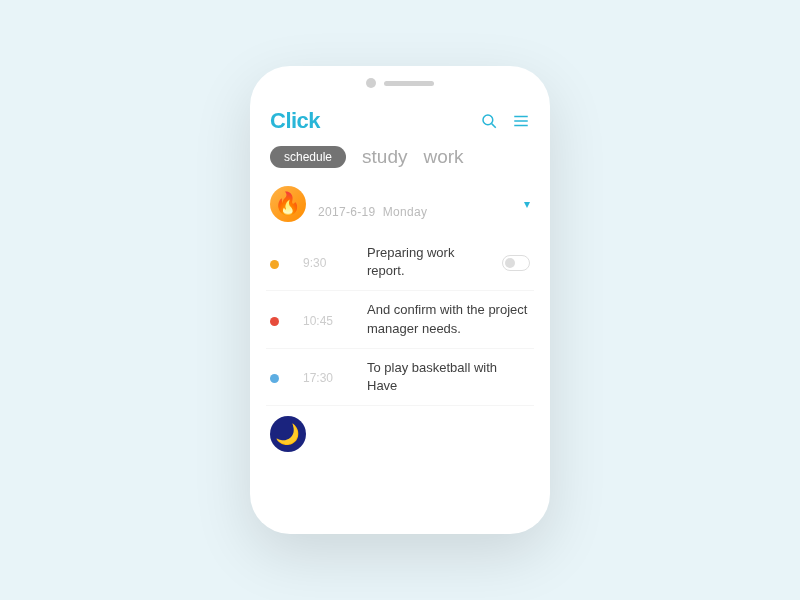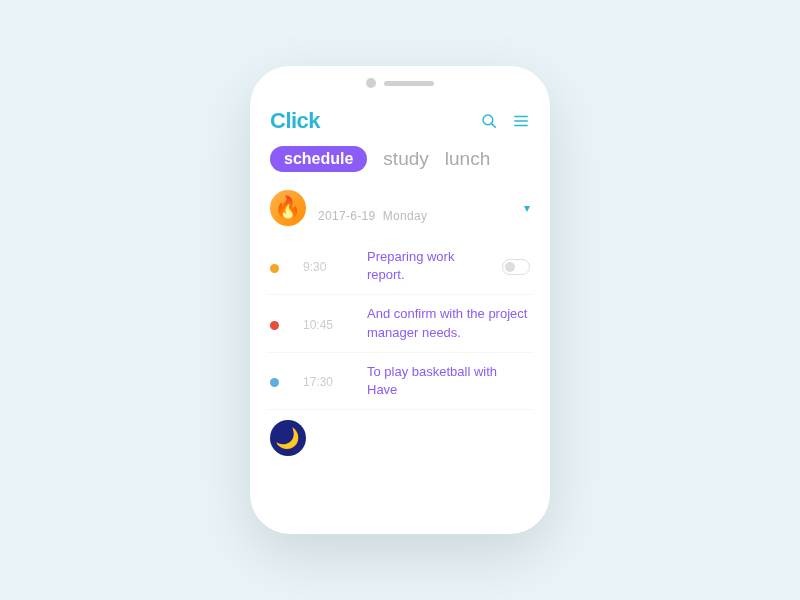--- a/index.html
+++ b/index.html
@@ -79,26 +79,26 @@
 
     
     .nav-tabs {
       display: flex;
       align-items: center;
       padding: 4px 20px 10px;
       gap: 16px;
     }
 
     .tab-schedule {
-      background: #8b5cf6;
+      background: #737373;
       color: white;
       border-radius: 20px;
       padding: 4px 14px;
-      font-size: 16px;
-      font-weight: 700;
+      font-size: 12px;
+      font-weight: 400;
       cursor: pointer;
     }
 
     .tab-other {
       color: #aaaaaa;
       font-size: 19px;
       cursor: pointer;
     }
 
     
@@ -176,21 +176,21 @@
     .task-time {
       color: #cccccc;
       font-size: 12px;
       min-width: 38px;
       margin-right: 10px;
       margin-top: 2px;
       flex-shrink: 0;
     }
 
     .task-text {
-      color: #8b5cf6;
+      color: #404040;
       font-size: 13px;
       line-height: 1.4;
       flex: 1;
     }
 
     .task-toggle {
       width: 28px;
       height: 16px;
       border-radius: 8px;
       border: 1.5px solid #dddddd;
@@ -267,21 +267,21 @@
           <line x1="3" y1="6" x2="21" y2="6"></line>
           <line x1="3" y1="12" x2="21" y2="12"></line>
           <line x1="3" y1="18" x2="21" y2="18"></line>
         </svg>
       </div>
     </div>
 
     <div class="nav-tabs">
       <div class="tab-schedule">schedule</div>
       <div class="tab-other">study</div>
-      <div class="tab-other">lunch</div>
+      <div class="tab-other">work</div>
     </div>
 
     <div class="schedule-area">
 
       <div class="date-row">
         <div class="avatar-sun">
           <span class="sun-emoji">🔥</span>
         </div>
         <span class="date-text">
           <span>2017-6-19</span>&nbsp;&nbsp;<span>Monday</span>

